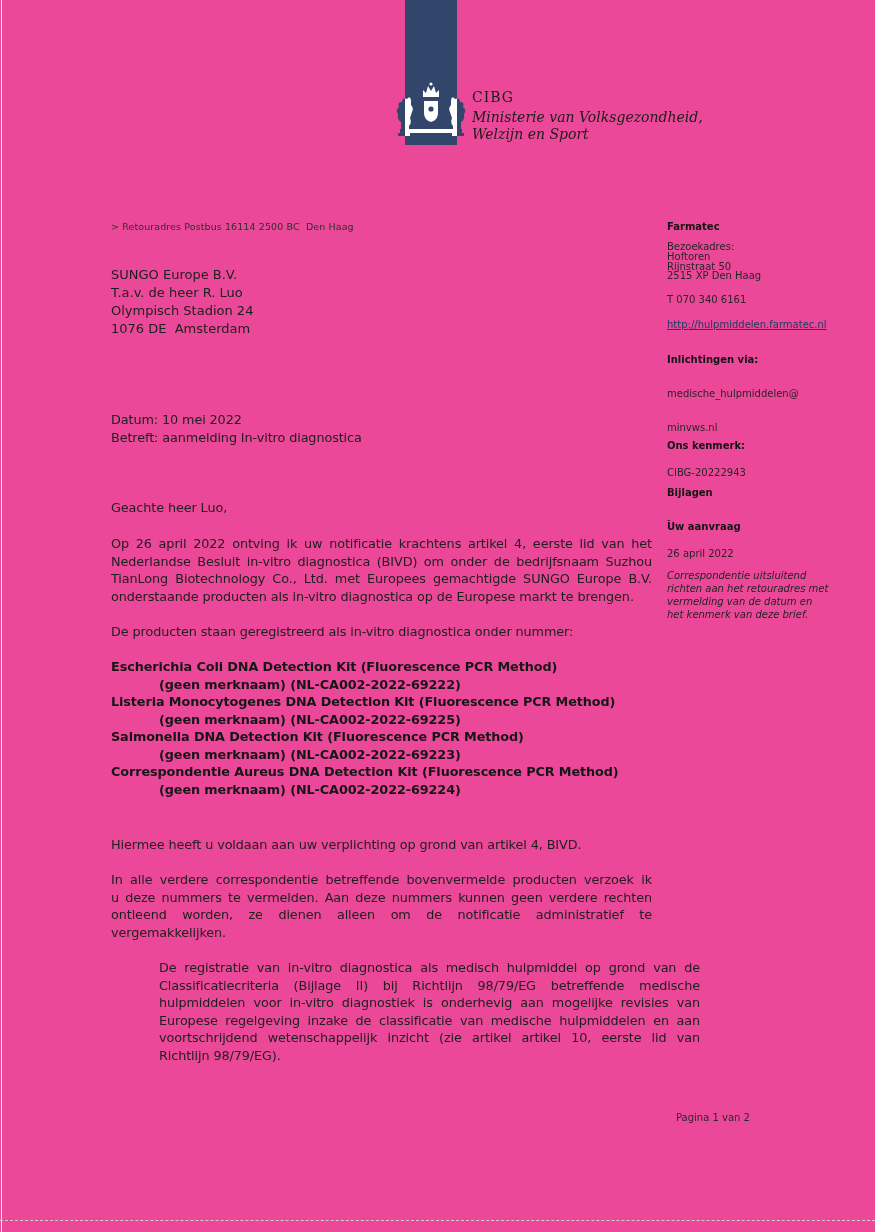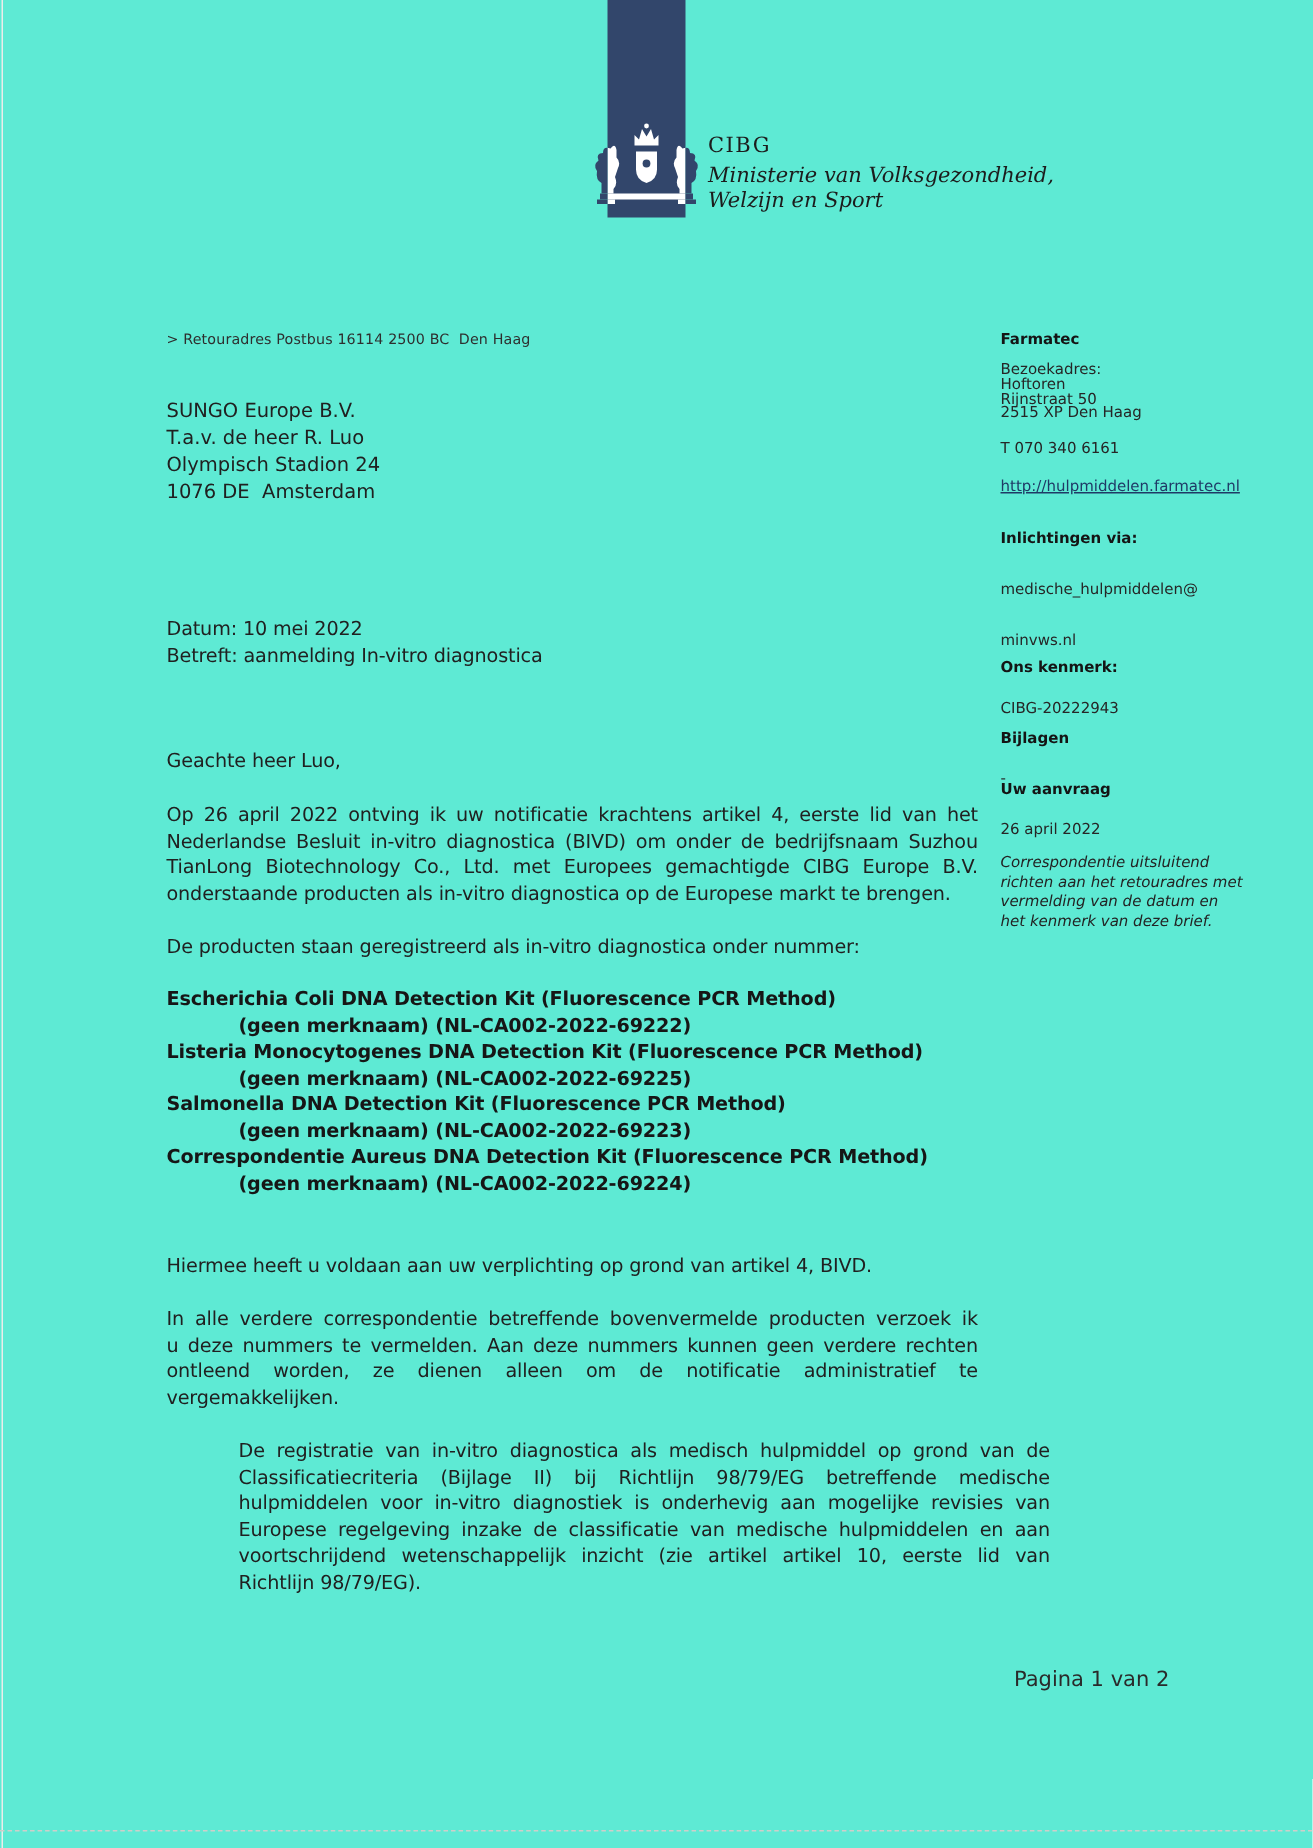--- a/index.html
+++ b/index.html
@@ -6,21 +6,21 @@
     --banner-navy: #32466b;
     --link-blue: #1f3a66;
     --text-color: #202020;
   }
   * { margin: 0; padding: 0; box-sizing: border-box; }
   html, body { background: #ffffff; }
   .page {
     position: relative;
     width: 875px;
     height: 1232px;
-    background: #5eead4;
+    background: #ec4899;
     overflow: hidden;
     font-family: "DejaVu Sans", sans-serif;
     color: var(--text-color);
   }
   .scan-edge {
     position: absolute; left: 1px; top: 0; width: 1px; height: 1232px;
     background: #ececea;
   }
   .scan-bottom {
     position: absolute; left: 0; top: 1220px; width: 875px; height: 0;
@@ -56,21 +56,21 @@
   .intro-products { top: 623px; }
   .products { top: 658px; font-weight: bold; color: #161616; }
   .products > div { white-space: pre; }
   .products > div:nth-child(even) { padding-left: 48px; }
   .para2 { top: 836px; }
   .para3 { top: 871px; }
   .para4 { top: 959px; margin-left: 48px; }
   .jlines > div { text-align: justify; text-align-last: justify; }
   .jlines > div:last-child { text-align-last: left; }
   .page-footer {
-    position: absolute; left: 676px; top: 1112px; font-size: 14px; color: #2a2a2a;
+    position: absolute; left: 676px; top: 1112px; font-size: 10px; color: #2a2a2a;
   }
   
   .side { position: absolute; left: 667px; width: 185px; font-size: 10px; line-height: 11px; color: #262626; }
   .side-label { font-weight: bold; font-size: 10px; color: #141414; }
   .s-farmatec { top: 221px; }
   .s-visit { top: 242px; }
   .s-visit .lines, .s-visit div { white-space: pre; line-height: 9.8px; }
   .s-visit .side-lines > div { line-height: 9.8px; }
   .s-phone { top: 294px; }
   .s-link { top: 319px; }
@@ -145,21 +145,21 @@
   <div class="body-col datum-block">
     <div>Datum: 10 mei 2022</div>
     <div>Betreft: aanmelding In-vitro diagnostica</div>
   </div>
 
   <div class="body-col salutation">Geachte heer Luo,</div>
 
   <div class="body-col para1 jlines">
       <div>Op 26 april 2022 ontving ik uw notificatie krachtens artikel 4, eerste lid van het</div>
       <div>Nederlandse Besluit in-vitro diagnostica (BIVD) om onder de bedrijfsnaam Suzhou</div>
-      <div>TianLong Biotechnology Co., Ltd. met Europees gemachtigde CIBG Europe B.V.</div>
+      <div>TianLong Biotechnology Co., Ltd. met Europees gemachtigde SUNGO Europe B.V.</div>
       <div>onderstaande producten als in-vitro diagnostica op de Europese markt te brengen.</div>
     </div>
 
   <div class="body-col intro-products">De producten staan geregistreerd als in-vitro diagnostica onder nummer:</div>
 
   <div class="body-col products">
       <div>Escherichia Coli DNA Detection Kit (Fluorescence PCR Method)</div>
       <div>(geen merknaam) (NL-CA002-2022-69222)</div>
       <div>Listeria Monocytogenes DNA Detection Kit (Fluorescence PCR Method)</div>
       <div>(geen merknaam) (NL-CA002-2022-69225)</div>

